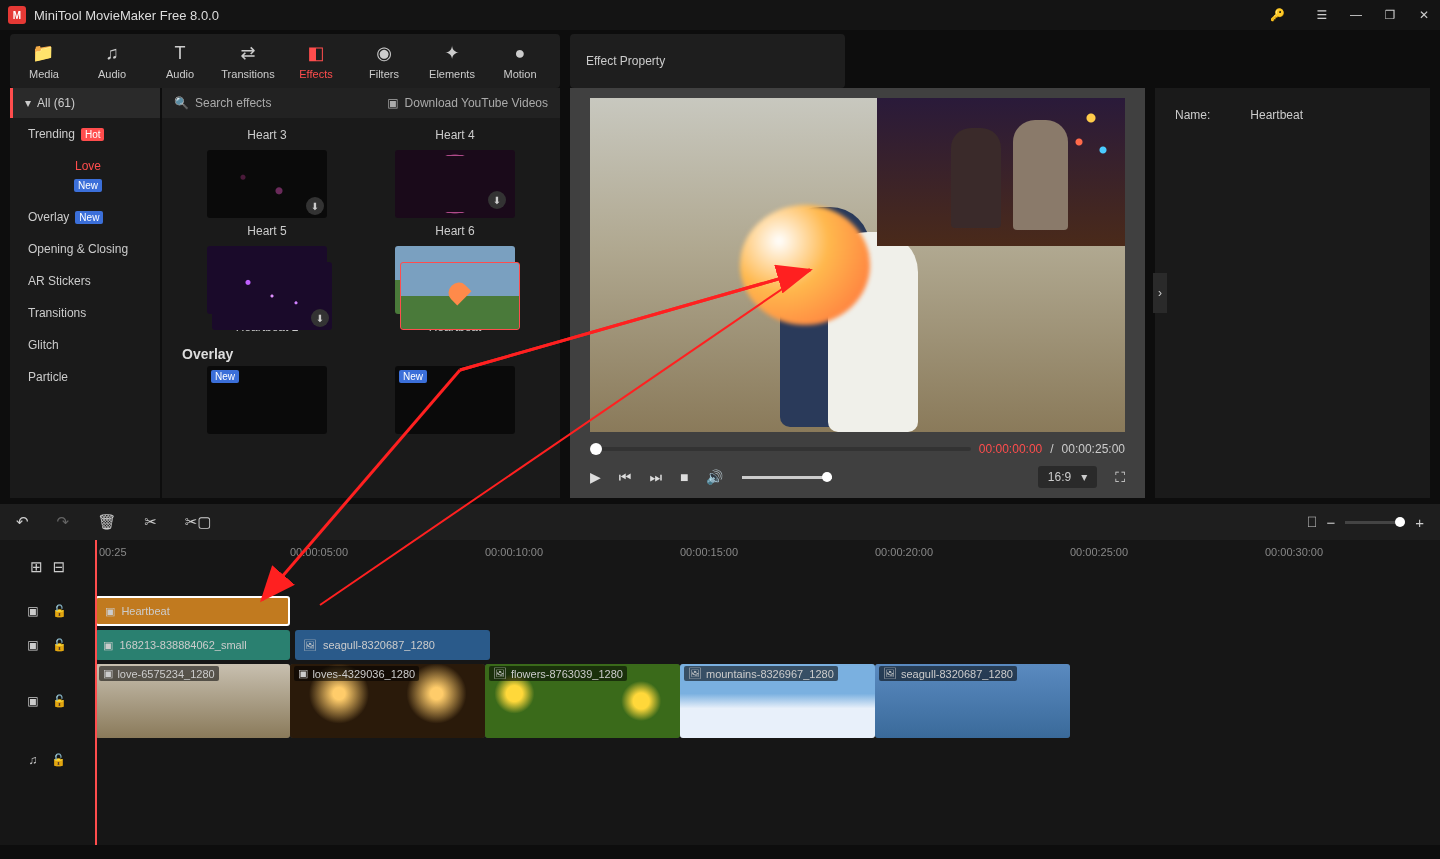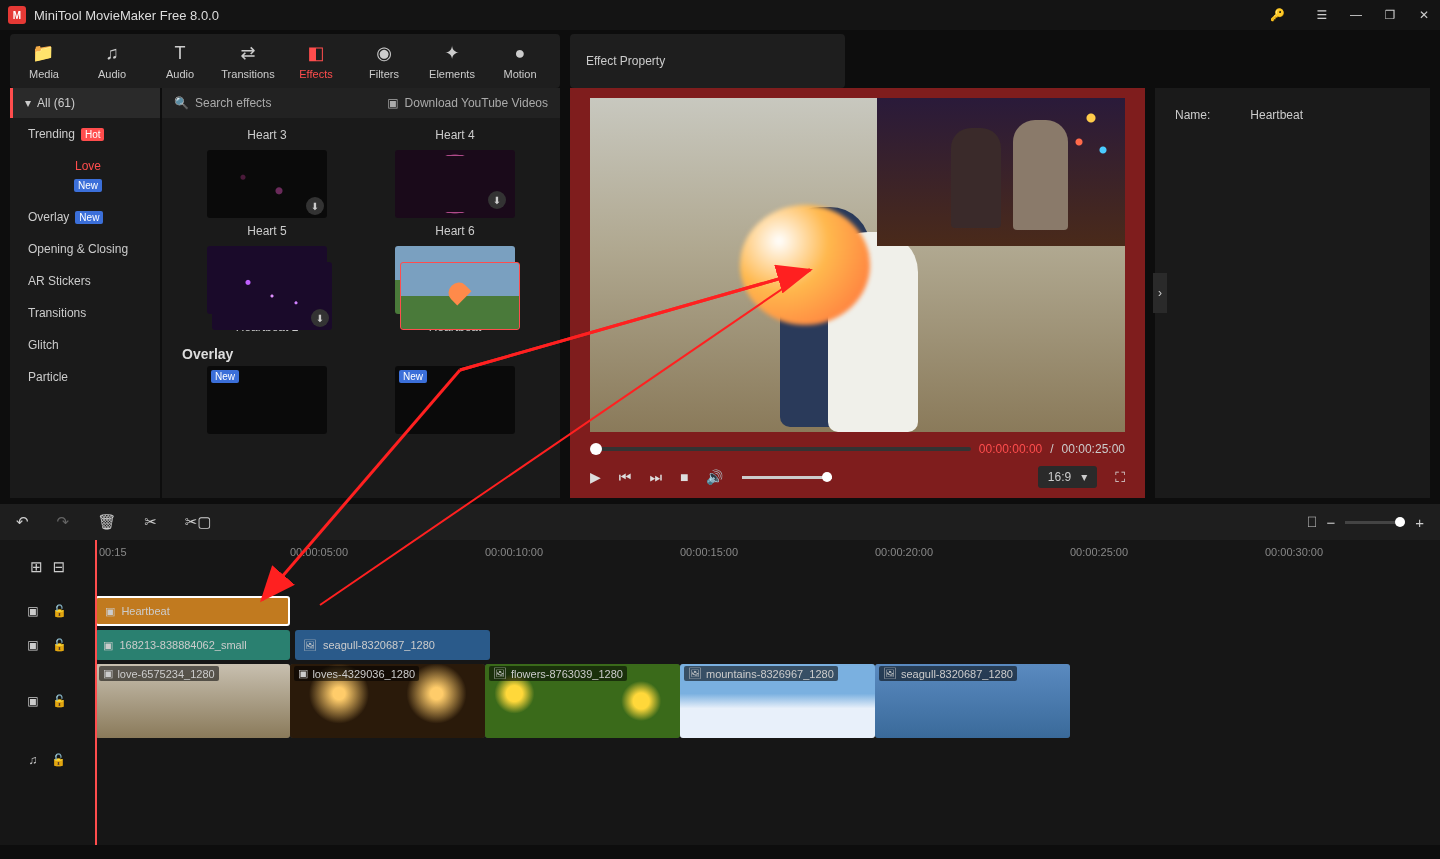--- a/index.html
+++ b/index.html
@@ -36,21 +36,21 @@
 .eff-search { display: flex; align-items: center; gap: 6px; }
 .eff-scroll { flex: 1; overflow: hidden; padding: 4px 8px; }
 .eff-row { display: flex; gap: 18px; justify-content: center; }
 .eff-item { width: 170px; display: flex; flex-direction: column; align-items: center; }
 .eff-thumb { width: 120px; height: 68px; background: #0a0a0a; border-radius: 3px; position: relative; }
 .eff-thumb.sel { border: 1px solid #ff4d4d; }
 .eff-name { margin: 6px 0 8px; font-size: 12px; }
 .dl-icon { position: absolute; bottom: 3px; right: 3px; width: 18px; height: 18px; background: #333; border-radius: 50%; display: flex; align-items: center; justify-content: center; font-size: 10px; }
 .subsection { padding: 4px 12px; font-weight: bold; color: #ddd; font-size: 14px; }
 
-.player-panel { flex: 1; background: #7f1d1d; display: flex; flex-direction: column; padding: 10px 20px; }
+.player-panel { flex: 1; background: #404040; display: flex; flex-direction: column; padding: 10px 20px; }
 .preview { flex: 1; background: #000; position: relative; overflow: hidden; }
 .preview-content { position: absolute; inset: 0; }
 .timecode-row { display: flex; align-items: center; gap: 8px; margin-top: 10px; }
 .scrub { flex: 1; height: 4px; background: #333; border-radius: 2px; position: relative; }
 .scrub-handle { position: absolute; left: 0; top: -4px; width: 12px; height: 12px; background: #fff; border-radius: 50%; }
 .time-cur { color: #ff4d4d; }
 .time-dur { color: #ccc; }
 .controls-row { display: flex; align-items: center; gap: 18px; margin-top: 10px; }
 .ctrl-btn { color: #ddd; cursor: pointer; font-size: 14px; }
 .vol-slider { width: 90px; height: 3px; background: #ccc; position: relative; }
@@ -351,21 +351,21 @@
         <span>🔓</span>
       </div>
     <div class="track-head" style="height:40px">
         <span>♫</span>
         <span>🔓</span>
       </div>
   </div>
   <div class="tracks-area">
     <div class="playhead"></div>
     <div class="ruler">
-      <span class="ruler-mark" style="left:4px">00:15</span>
+      <span class="ruler-mark" style="left:4px">00:25</span>
       <span class="ruler-mark" style="left:195px">00:00:05:00</span>
       <span class="ruler-mark" style="left:390px">00:00:10:00</span>
       <span class="ruler-mark" style="left:585px">00:00:15:00</span>
       <span class="ruler-mark" style="left:780px">00:00:20:00</span>
       <span class="ruler-mark" style="left:975px">00:00:25:00</span>
       <span class="ruler-mark" style="left:1170px">00:00:30:00</span>
     </div>
     <div class="track" style="height:34px">
       <div class="clip effect" style="left:0;width:195px">
           <span>▣</span>

